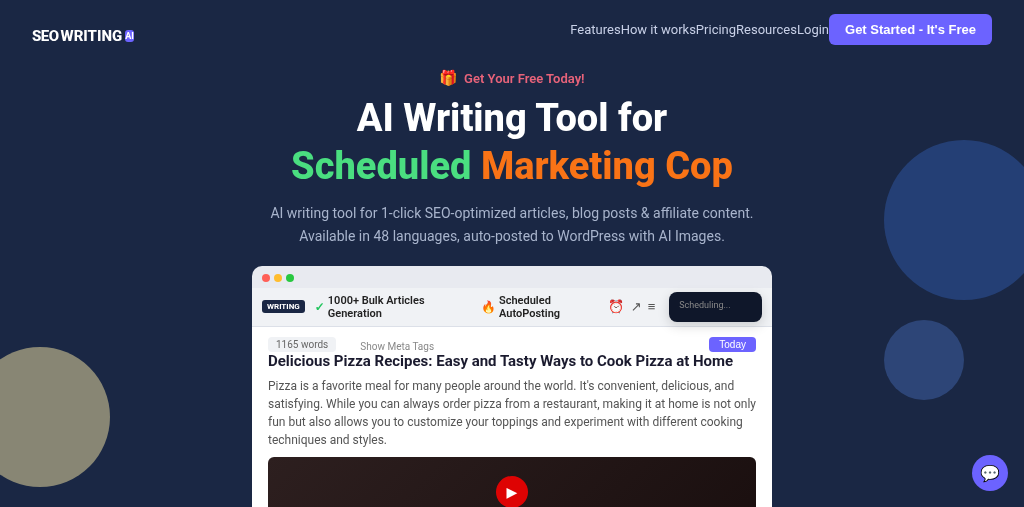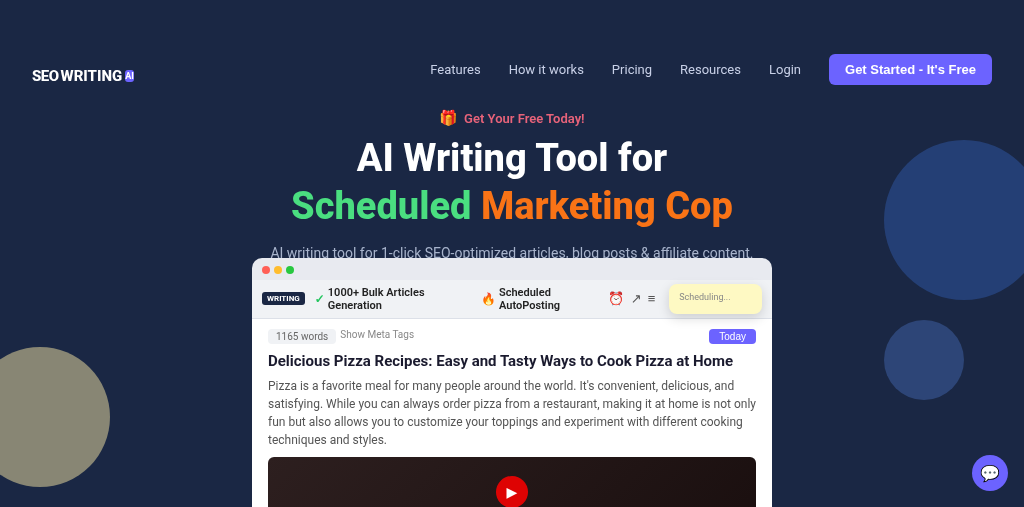--- a/index.html
+++ b/index.html
@@ -34,22 +34,20 @@
       color: #fff;
       font-size: 9px;
       font-weight: 700;
       padding: 1px 0;
       border-radius: 3px;
       margin-left: 1px;
     }
     .nav-links {
       display: flex;
       align-items: center;
-      gap: 28px;
-      margin-top: 40px;
     }
     .nav-link {
       color: #c8d0e7;
       font-size: 13px;
       text-decoration: none;
       cursor: pointer;
     }
     .nav-cta {
       background: #6c63ff;
       color: #fff;
@@ -213,23 +211,22 @@
     }
     .green-check { color: #22c55e; font-size: 12px; }
     .fire { font-size: 12px; }
     .browser-content {
       background: #fff;
       padding: 10px 16px;
       min-height: 150px;
     }
     .word-count-bar {
       display: flex;
-      align-items: flex-start;
-      gap: 4px;
-      margin-bottom: 8px;
+      align-items: flex-end;
+      gap: 24px;
     }
     .count-badge {
       background: #f0f2f5;
       border-radius: 4px;
       padding: 2px 8px;
       font-size: 10px;
       color: #666;
     }
     .show-more {
       font-size: 10px;
@@ -277,21 +274,21 @@
       align-items: center;
       justify-content: center;
       color: #fff;
       font-size: 14px;
     }
     
     .scheduling-panel {
       position: absolute;
       right: 0;
       top: 30px;
-      background: #fef9c3;
+      background: #0f172a;
       border-radius: 8px;
       padding: 8px 10px;
       font-size: 10px;
       color: #333;
       box-shadow: 0 4px 12px rgba(0,0,0,0.15);
       width: 100px;
     }
     .panel-title {
       font-size: 9px;
       color: #888;

